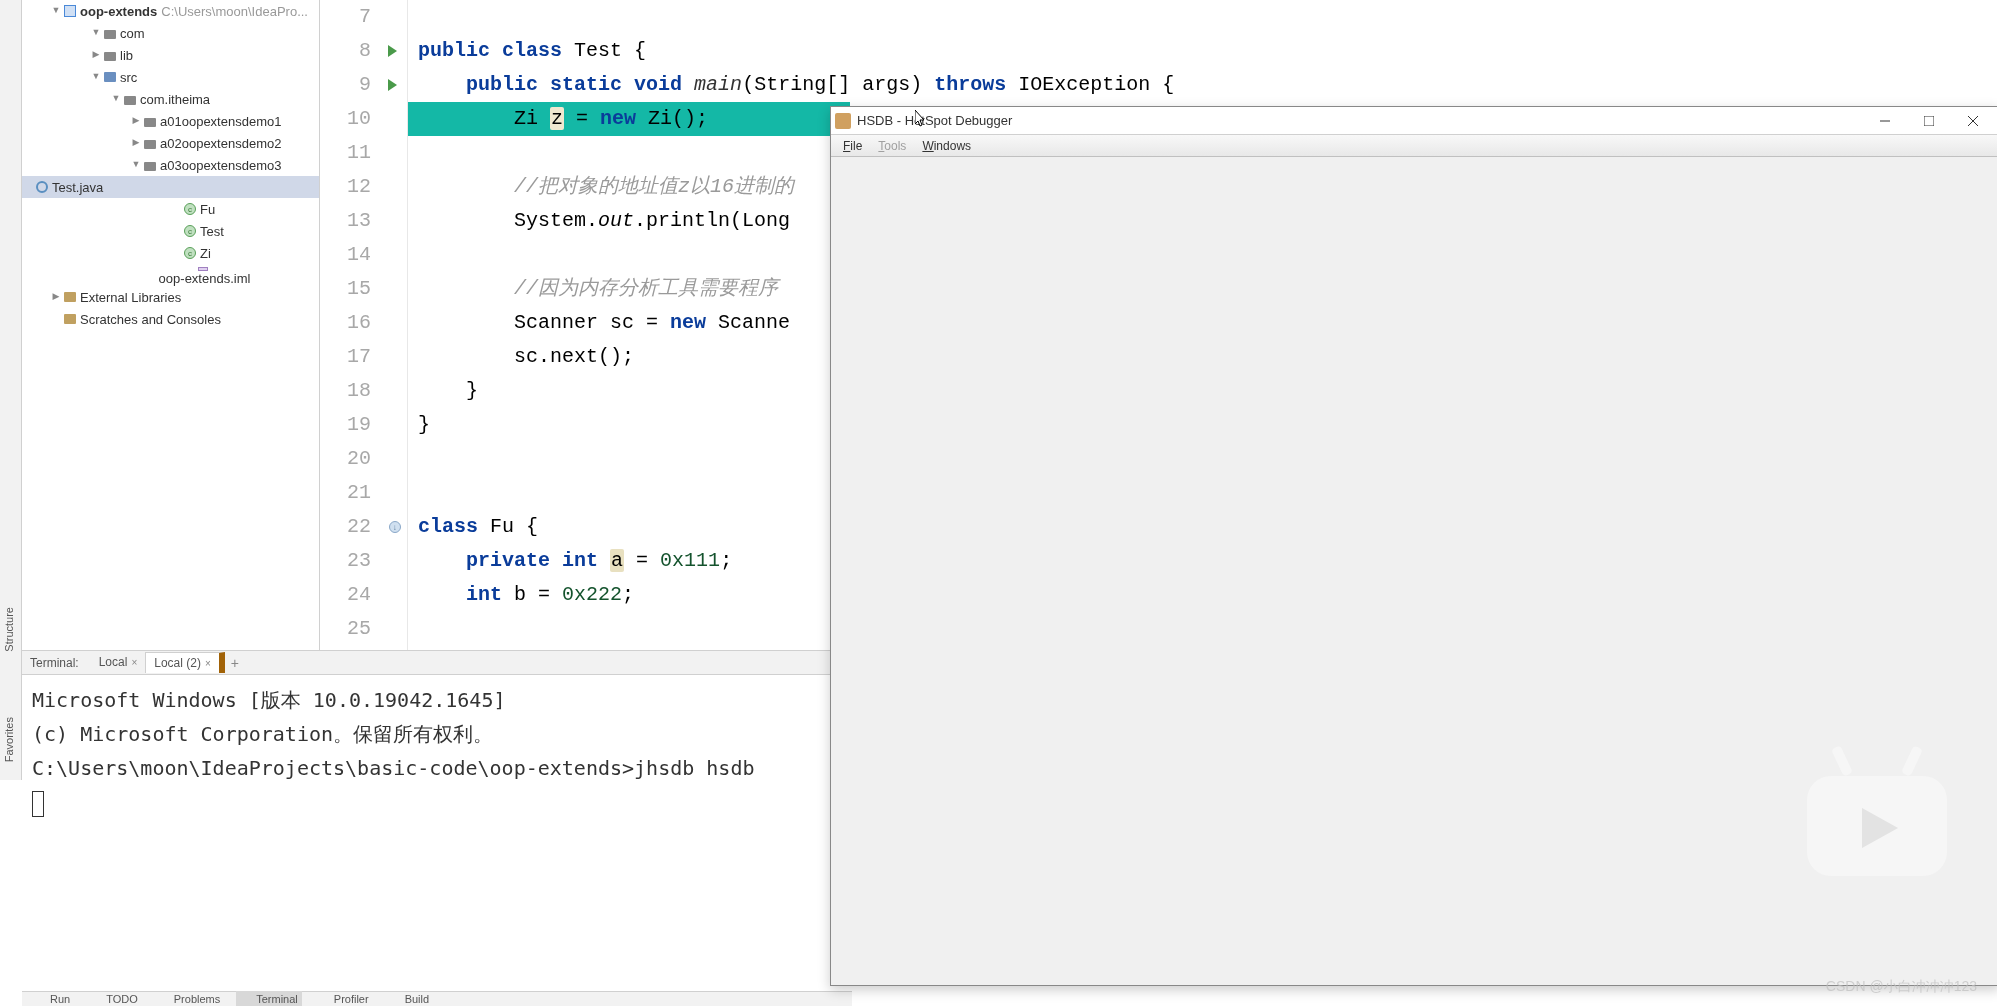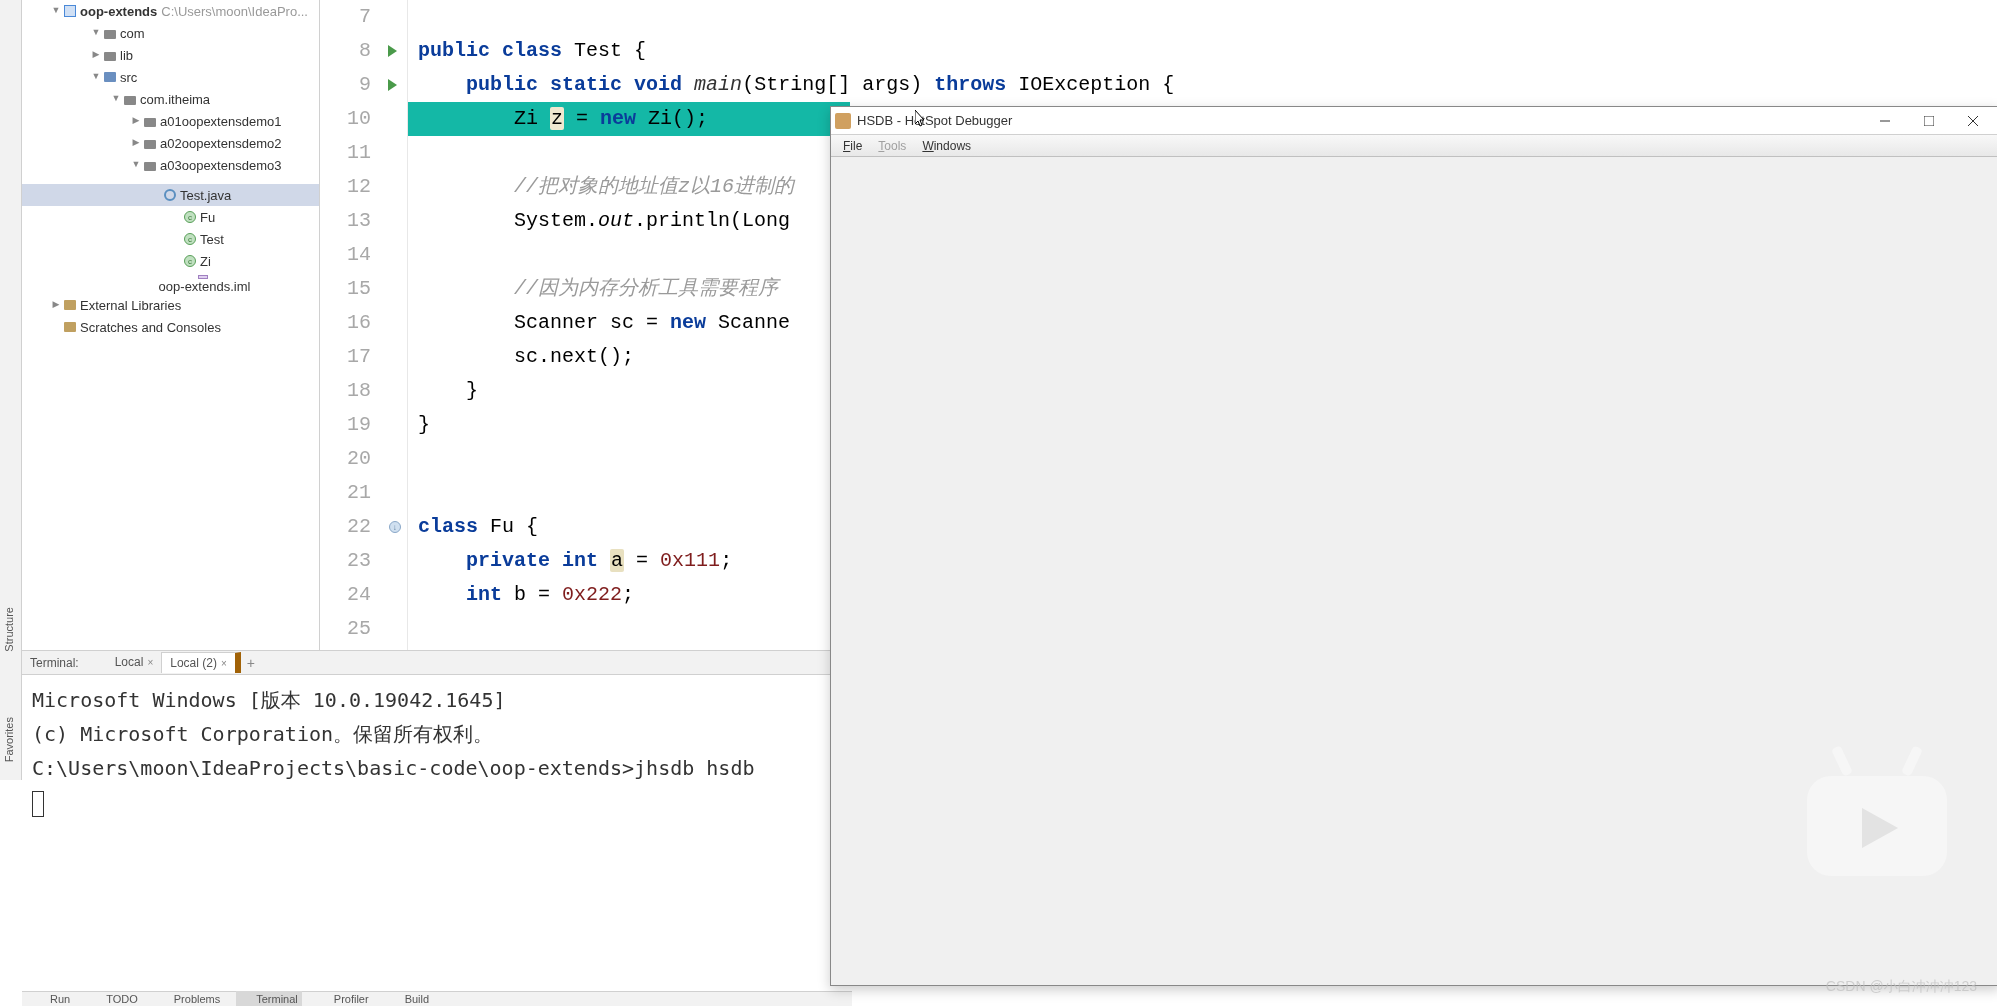--- a/index.html
+++ b/index.html
@@ -31,30 +31,30 @@
     .editor { position: absolute; left: 320px; top: 0; width: 530px; height: 650px; background: #fff; font-family: "Consolas", "Courier New", monospace; font-size: 20px; }
     .gutter { position: absolute; left: 0; top: 0; width: 88px; height: 100%; background: #fff; border-right: 1px solid #e8e8e8; text-align: right; }
     .line-num { height: 34px; line-height: 34px; padding-right: 36px; color: #a8a8a8; position: relative; }
     .run-gutter { position: absolute; right: 10px; top: 50%; transform: translateY(-50%); width: 0; height: 0; border-left: 9px solid #4a9a4a; border-top: 6px solid transparent; border-bottom: 6px solid transparent; cursor: pointer; }
     .usage-gutter { position: absolute; right: 6px; top: 50%; transform: translateY(-50%); width: 12px; height: 12px; border-radius: 50%; background: #d0e0f0; border: 1px solid #8aa8c8; font-size: 8px; line-height: 11px; text-align: center; color: #5a7a9a; }
     .code-area { position: absolute; left: 88px; top: 0; right: 0; height: 100%; }
     .code-line { height: 34px; line-height: 34px; padding-left: 10px; white-space: pre; }
     .code-line.hl { background: #14b8a6; }
     .kw { color: #0a3c9a; font-weight: bold; }
     .mtd { font-style: italic; color: #333; }
-    .num { color: #7f1d1d; }
+    .num { color: #14532d; }
     .cmt { color: #9a9a9a; font-style: italic; }
     .fld { color: #000000; font-style: italic; }
     .hl-var { background: #f0e8d0; border-radius: 2px; padding: 0 1px; }
     .hl-a { background: #e8e0c0; border-radius: 2px; padding: 0 1px; }
     
     
     .terminal-panel { position: absolute; left: 22px; top: 650px; width: 830px; height: 340px; background: #fff; border-top: 1px solid #d0d0d0; }
     .term-tabs { height: 24px; background: #f2f2f2; border-bottom: 1px solid #d0d0d0; display: flex; align-items: center; padding-left: 8px; }
-    .term-tab-label { font-size: 12px; color: #555; margin-right: 28px; }
+    .term-tab-label { font-size: 12px; color: #555; margin-right: 12px; }
     .term-tab { padding: 3px 8px; font-size: 12px; color: #555; cursor: pointer; position: relative; }
     .term-tab.active { background: #fff; border-top: 1px solid #d0d0d0; border-left: 1px solid #d0d0d0; border-right: 6px solid #a16207; }
     .term-close { font-size: 10px; color: #888; margin-left: 4px; }
     .term-add { padding: 2px 6px; font-size: 14px; color: #888; cursor: pointer; }
     .term-body { padding: 8px 10px; font-family: "Consolas", monospace; font-size: 20px; line-height: 34px; color: #333; white-space: pre; }
     .term-cursor { display: inline-block; width: 12px; height: 26px; border: 1px solid #333; vertical-align: middle; }
     
     
     .bottom-toolbar { position: absolute; left: 22px; bottom: 0; width: 830px; height: 15px; background: #f2f2f2; border-top: 1px solid #d0d0d0; display: flex; align-items: center; padding-left: 8px; gap: 12px; }
     .btm-item { display: flex; align-items: center; gap: 4px; font-size: 11px; color: #555; cursor: pointer; padding: 2px 4px; }
@@ -129,21 +129,21 @@
       <div class="tree-node" style="padding-left: 108px;">
         <span class="expand-icon">▶</span>
         <span class="tree-icon folder-icon"></span>
         <span class="tree-label">a02oopextensdemo2</span>
       </div>
       <div class="tree-node" style="padding-left: 108px;">
         <span class="expand-icon">▼</span>
         <span class="tree-icon folder-icon"></span>
         <span class="tree-label">a03oopextensdemo3</span>
       </div>
-      <div class="tree-node selected" style="padding-left: 128px; margin-top: 8px;">
+      <div class="tree-node selected" style="">
         <span class="expand-icon"></span>
         <span class="tree-icon java-icon"></span>
         <span class="tree-label">Test.java</span>
       </div>
       <div class="tree-node" style="padding-left: 148px;">
         <span class="expand-icon"></span>
         <span class="tree-icon class-icon">c</span>
         <span class="tree-label">Fu</span>
       </div>
       <div class="tree-node" style="padding-left: 148px;">

